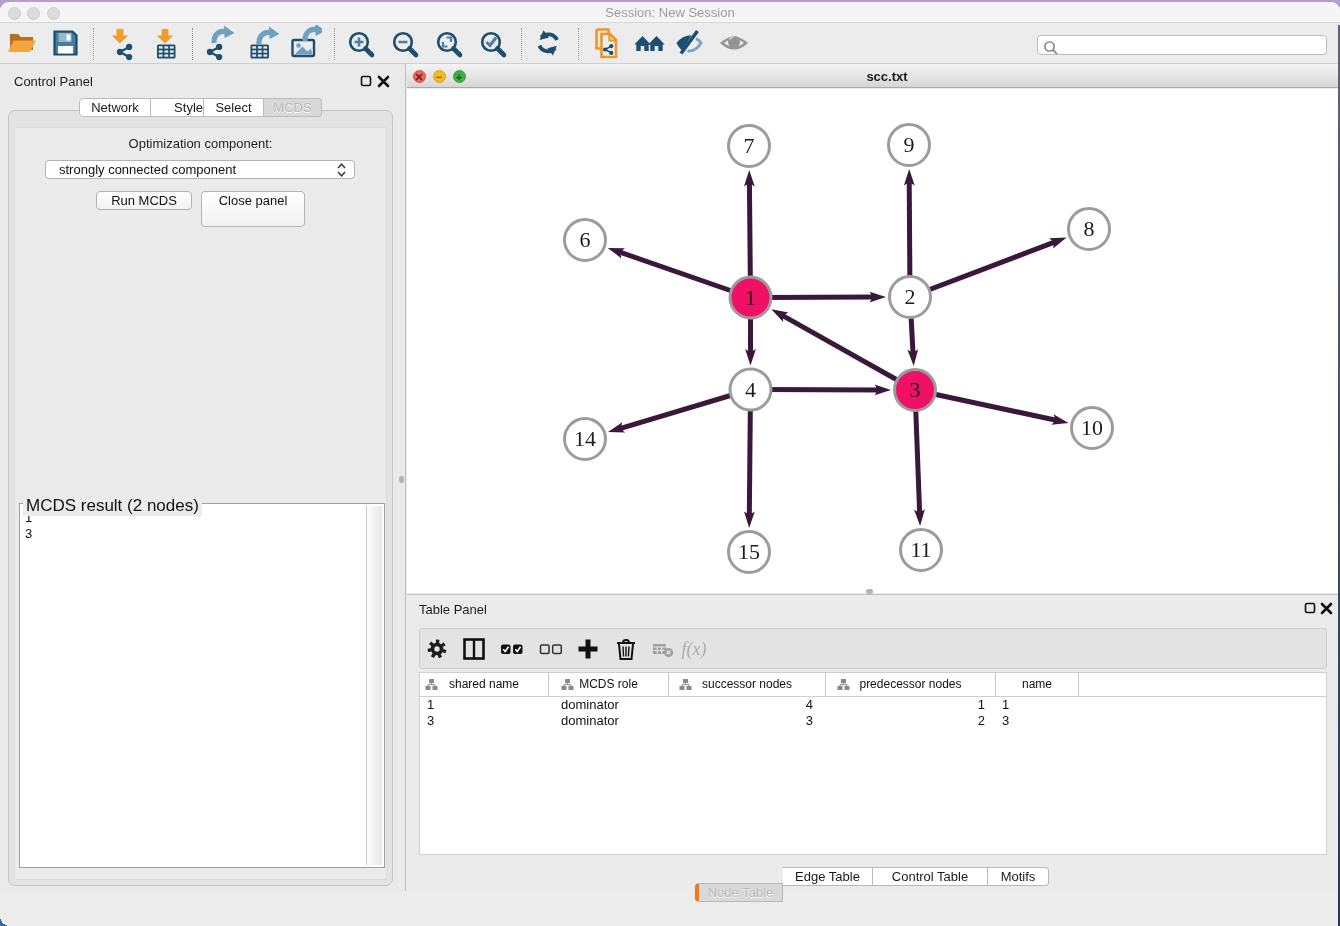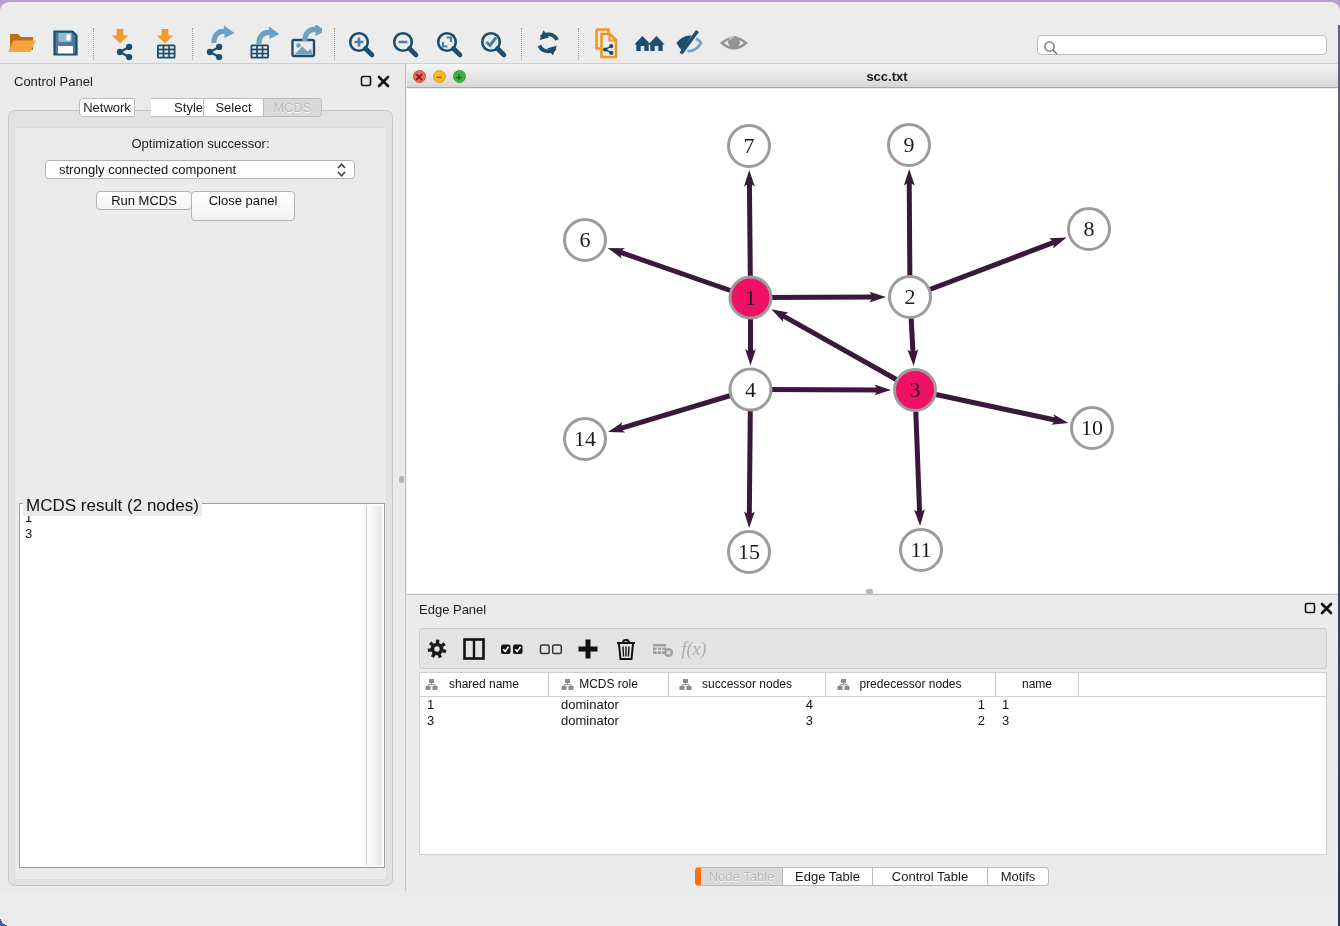--- a/index.html
+++ b/index.html
@@ -35,20 +35,26 @@
 .td { position:absolute; font-size:13px; color:#111; height:16px; line-height:16px; }
 .btab { position:absolute; top:272px; height:19px; background:#fff; border:1px solid #b9b9b9; border-left:none; font-size:13px; color:#1a1a1a; text-align:center; line-height:17px; }
 
 .status { position:absolute; left:0; right:0; bottom:0; height:35px; background:#ececec; border-top:1px solid #c3c3c3; }
 .etched { color:#b9b9b9; text-shadow:0 1px 0 #fafafa; }
 </style>
 </head>
 <body>
 <div class="win">
 
+  <div class="titlebar">
+    <div class="tl" style="left:8px;"></div>
+    <div class="tl" style="left:27px;"></div>
+    <div class="tl" style="left:47px;"></div>
+    <div class="wtitle">Session: New Session</div>
+  </div>
 
   <div class="toolbar">
     <svg class="abs" style="left:5px; top:1px;" width="34" height="38" viewBox="0 0 34 38">
         <path d="M5,9 L13,9 L16,12 L28,12 L28,25 L5,25 Z" fill="#b96f18"></path>
         <path d="M3,27 L8.5,15.5 L31,15.5 L25,27 Z" fill="#f2a43f"></path>
       </svg>
     <svg class="abs" style="left:48px; top:1px;" width="34" height="38" viewBox="0 0 34 38">
         <path d="M6.5,6.5 H24.5 L28.5,10.5 V29.5 H6.5 Z" fill="#4a7ca2" stroke="#1d4e6e" stroke-width="2.2"></path>
         <rect x="10.5" y="8" width="13" height="9" fill="#93b8d0"></rect>
         <rect x="18.5" y="9.5" width="4" height="6" fill="#fff"></rect>
@@ -165,36 +171,36 @@
   </div>
 
   <div class="cpanel">
     <div class="ptitle" style="left:14px; top:10px;">Control Panel</div>
     <svg class="abs" style="left:360px; top:11px;" width="12" height="12" viewBox="0 0 12 12">
         <rect x="1.5" y="1.5" width="9" height="9" fill="none" stroke="#111" stroke-width="1.6" rx="1.5"></rect>
       </svg>
     <svg class="abs" style="left:377px; top:11px;" width="13" height="13" viewBox="0 0 13 13">
         <path d="M2,2 L11,11 M11,2 L2,11" stroke="#111" stroke-width="2.6" stroke-linecap="round"></path>
       </svg>
-    <div class="tab" style="left:79px; width:56px; border-left:1px solid #bcbcbc; border-radius:4px 0 0 4px;">Network</div>
+    <div class="tab" style="left:79px; width:72px; border-left:1px solid #bcbcbc; border-radius:4px 0 0 4px;">Network</div>
     <div class="tab" style="left:151px; width:53px;text-align:right;">Style</div>
     <div class="tab" style="left:204px; width:60px;">Select</div>
     <div class="tab etched" style="left:264px; width:58px; background:#d9d9d9; border-radius:0 4px 4px 0;">MCDS</div>
     <div class="cbox">
       <div class="cinner"></div>
-      <div class="ptitle" style="left:0; right:0; top:25px; text-align:center;">Optimization successor:</div>
+      <div class="ptitle" style="left:0; right:0; top:25px; text-align:center;">Optimization component:</div>
       <div class="abs" style="left:36px; top:49px; width:310px; height:19px; background:#fff; border:1px solid #b3b3b3; border-radius:4px; font-size:13px; line-height:18px; color:#111;">
         <span style="margin-left:13px;">strongly connected component</span>
         <svg class="abs" style="right:7px; top:2px;" width="11" height="14" viewBox="0 0 11 14">
             <path d="M2,5 L5.5,1.2 L9,5" fill="none" stroke="#444" stroke-width="1.7"></path>
             <path d="M2,9 L5.5,12.8 L9,9" fill="none" stroke="#444" stroke-width="1.7"></path>
           </svg>
       </div>
       <div class="btn" style="left:87px; top:80px; width:96px; height:19px; line-height:18px;">Run MCDS</div>
-      <div class="btn" style="left:182px; top:80px; width:104px; height:30px; line-height:18px;">Close panel</div>
+      <div class="btn" style="left:192px; top:80px; width:104px; height:36px; line-height:18px;">Close panel</div>
 
       <div class="abs" style="left:10px; top:392px; width:366px; height:365px; border:1px solid #9f9f9f; background:#fff;">
         <div class="abs" style="left:2px; top:2px; right:18px; bottom:2px; background:#fff;"></div>
         <div class="abs" style="right:2px; top:2px; width:16px; bottom:2px; background:linear-gradient(90deg,#ffffff,#e6e6e6); border-left:1px solid #c8c8c8;"></div>
         <div class="abs" style="left:5px; top:6px; font-size:13px; line-height:16px; color:#111;">1<br>3</div>
       </div>
       <div class="abs" style="left:14px; top:385px; font-size:17px; color:#111; background:#ebebeb; padding:0 3px;">MCDS result (2 nodes)</div>
     </div>
 
     <div class="abs" style="left:399px; top:412px; width:5px; height:7px; background:#b5b5b5; border-radius:2px;"></div>
@@ -258,21 +264,21 @@
 <text x="178" y="357.3" text-anchor="middle" font-family="Liberation Serif, serif" font-size="22" fill="#1c1c1c">14</text>
 <text x="685" y="346.3" text-anchor="middle" font-family="Liberation Serif, serif" font-size="22" fill="#1c1c1c">10</text>
 <text x="342" y="470.3" text-anchor="middle" font-family="Liberation Serif, serif" font-size="22" fill="#1c1c1c">15</text>
 <text x="514" y="468.3" text-anchor="middle" font-family="Liberation Serif, serif" font-size="22" fill="#1c1c1c">11</text>
       </svg>
     </div>
     <div class="abs" style="left:459px; top:525px; width:7px; height:5px; background:#b5b5b5; border-radius:2px;"></div>
   </div>
 
   <div class="tpanel">
-    <div class="ptitle" style="left:12px; top:7px;">Edge Panel</div>
+    <div class="ptitle" style="left:12px; top:7px;">Table Panel</div>
     <svg class="abs" style="left:897px; top:7px;" width="12" height="12" viewBox="0 0 12 12">
         <rect x="1.5" y="1.5" width="9" height="9" fill="none" stroke="#111" stroke-width="1.6" rx="1.5"></rect>
       </svg>
     <svg class="abs" style="left:913px; top:7px;" width="13" height="13" viewBox="0 0 13 13">
         <path d="M2,2 L11,11 M11,2 L2,11" stroke="#111" stroke-width="2.6" stroke-linecap="round"></path>
       </svg>
     <div class="ttool">
         <svg class="abs" style="left:4px; top:7px;" width="26" height="26" viewBox="0 0 26 26">
           <g fill="#1b1b1b">
             <circle cx="13" cy="13" r="6.3"></circle>
@@ -373,21 +379,21 @@
       <div class="td" style="left:141px; top:24px;">dominator</div>
       <div class="td" style="left:249px; width:144px; top:24px; text-align:right;">4</div>
       <div class="td" style="left:406px; width:159px; top:24px; text-align:right;">1</div>
       <div class="td" style="left:582px; top:24px;">1</div>
       <div class="td" style="left:7px; top:40px;">3</div>
       <div class="td" style="left:141px; top:40px;">dominator</div>
       <div class="td" style="left:249px; width:144px; top:40px; text-align:right;">3</div>
       <div class="td" style="left:406px; width:159px; top:40px; text-align:right;">2</div>
       <div class="td" style="left:582px; top:40px;">3</div>
     </div>
-    <div class="btab etched" style="left:288px; width:88px; background:#d9d9d9; border-left:6px solid #f97316; border-radius:4px 0 0 4px;">Node Table</div>
+    <div class="btab etched" style="left:288px; width:88px; background:#d9d9d9; border-left:4px solid #f97316; border-radius:4px 0 0 4px;margin-top:16px;">Node Table</div>
     <div class="btab" style="left:376px; width:90px;">Edge Table</div>
     <div class="btab" style="left:466px; width:115px;">Control Table</div>
     <div class="btab" style="left:581px; width:61px; border-radius:0 4px 4px 0;">Motifs</div>
   </div>
 
 </div>
 
 <div class="abs" style="right:0; top:25px; width:2px; bottom:0; background:linear-gradient(#6a5f82,#1d3a5c);"></div>
 <div class="abs" style="left:0; bottom:0; width:7px; height:7px; background:radial-gradient(circle at 100% 0%, transparent 6px, #3465a4 6px);"></div>
 

